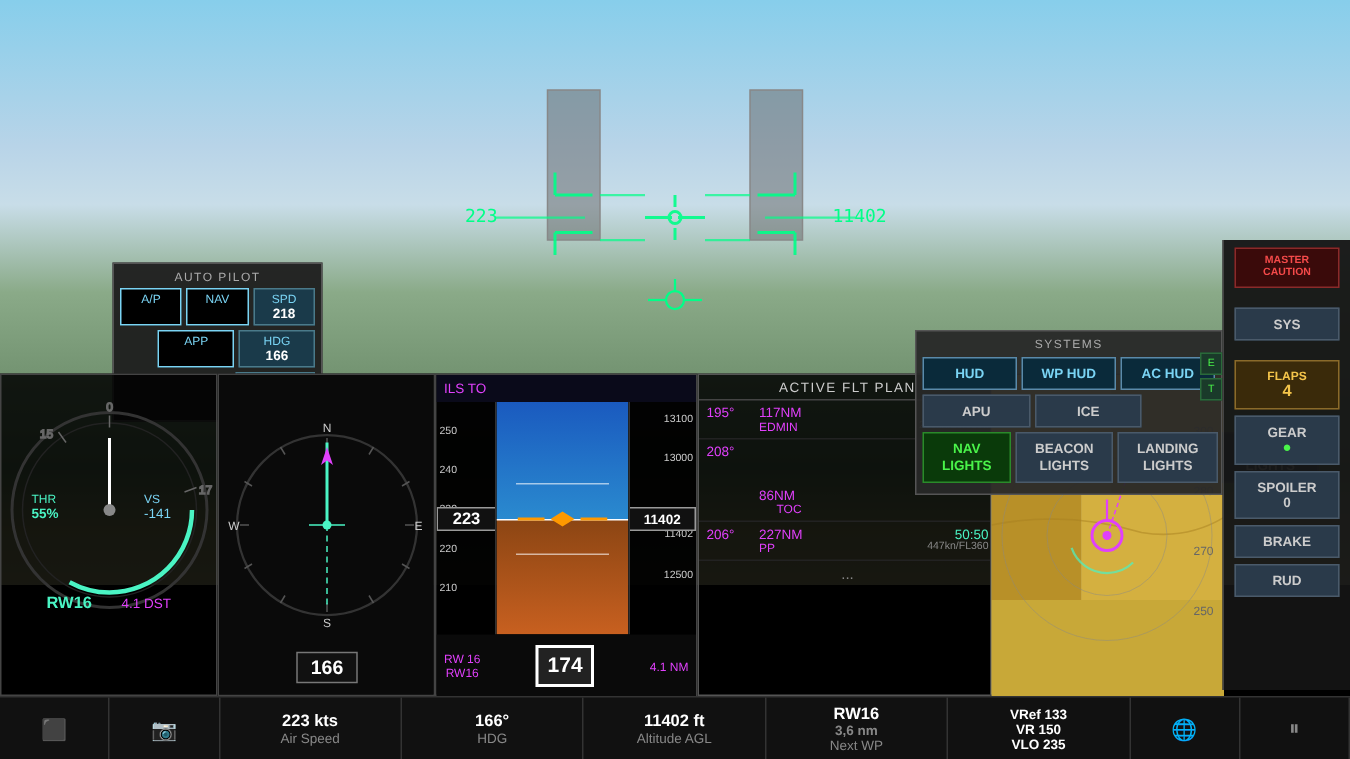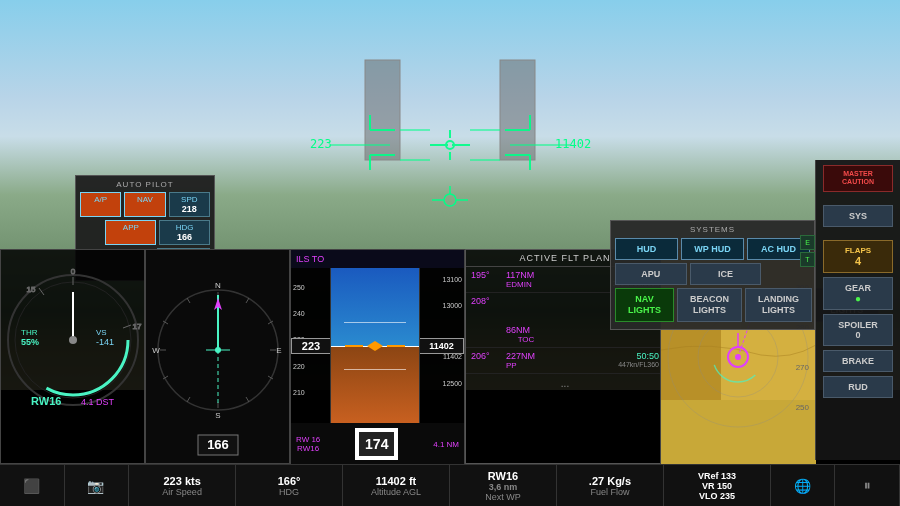--- a/index.html
+++ b/index.html
@@ -150,21 +150,21 @@
       background: #1a3a4a;
       border: 1px solid #4a7a8a;
       color: #7ad4f4;
       font-size: 8px;
       text-align: center;
       padding: 2px 2px;
       cursor: pointer;
     }
 
     .ap-btn.active {
-      background: #c2410c;
+      background: #000000;
       border-color: #7ad4f4;
     }
 
     .ap-btn-val {
       display: flex;
       flex-direction: column;
       align-items: center;
     }
 
     .ap-btn-val .val {
@@ -524,21 +524,21 @@
         <span>11402</span>
       </div>
     </div>
   </div>
 
   <div style="height:42px; background:#0a0a0a; display:flex; align-items:center; justify-content:space-between; padding:0 5px;">
     <div style="text-align:center;">
       <div style="color:#e040fb; font-size:8px;">RW 16</div>
       <div style="color:#e040fb; font-size:8px;">RW16</div>
     </div>
-    <div style="background:#222; border:4px solid #ffffff; padding:3px 6px;">
+    <div style="background:#222; border:2px solid #ffffff; padding:3px 6px;">
       <span style="color:#fff; font-size:14px; font-weight:bold;">174</span>
     </div>
     <div style="text-align:center;">
       <div style="color:#e040fb; font-size:8px;">4.1 NM</div>
     </div>
   </div>
 </div>
 
 <div id="panel-fltplan">
   <div class="flt-title">ACTIVE FLT PLAN</div>
@@ -697,24 +697,20 @@
     <span class="bottom-val">11402 ft</span>
     <span class="bottom-label">Altitude AGL</span>
   </div>
 
   <div class="bottom-item">
     <span class="bottom-val">RW16</span>
     <span class="bottom-val" style="font-size:9px; color:#888;">3,6 nm</span>
     <span class="bottom-label">Next WP</span>
   </div>
 
-  <div class="bottom-item">
-    <span class="bottom-val">.27 Kg/s</span>
-    <span class="bottom-label">Fuel Flow</span>
-  </div>
 
   <div class="bottom-item">
     <span class="bottom-val" style="font-size:9px;">VRef 133</span>
     <span class="bottom-val" style="font-size:9px;">VR 150</span>
     <span class="bottom-val" style="font-size:9px;">VLO 235</span>
   </div>
 
   <div class="bottom-item" style="flex:0.6;">
     <span class="bottom-icon">🌐</span>
   </div>

